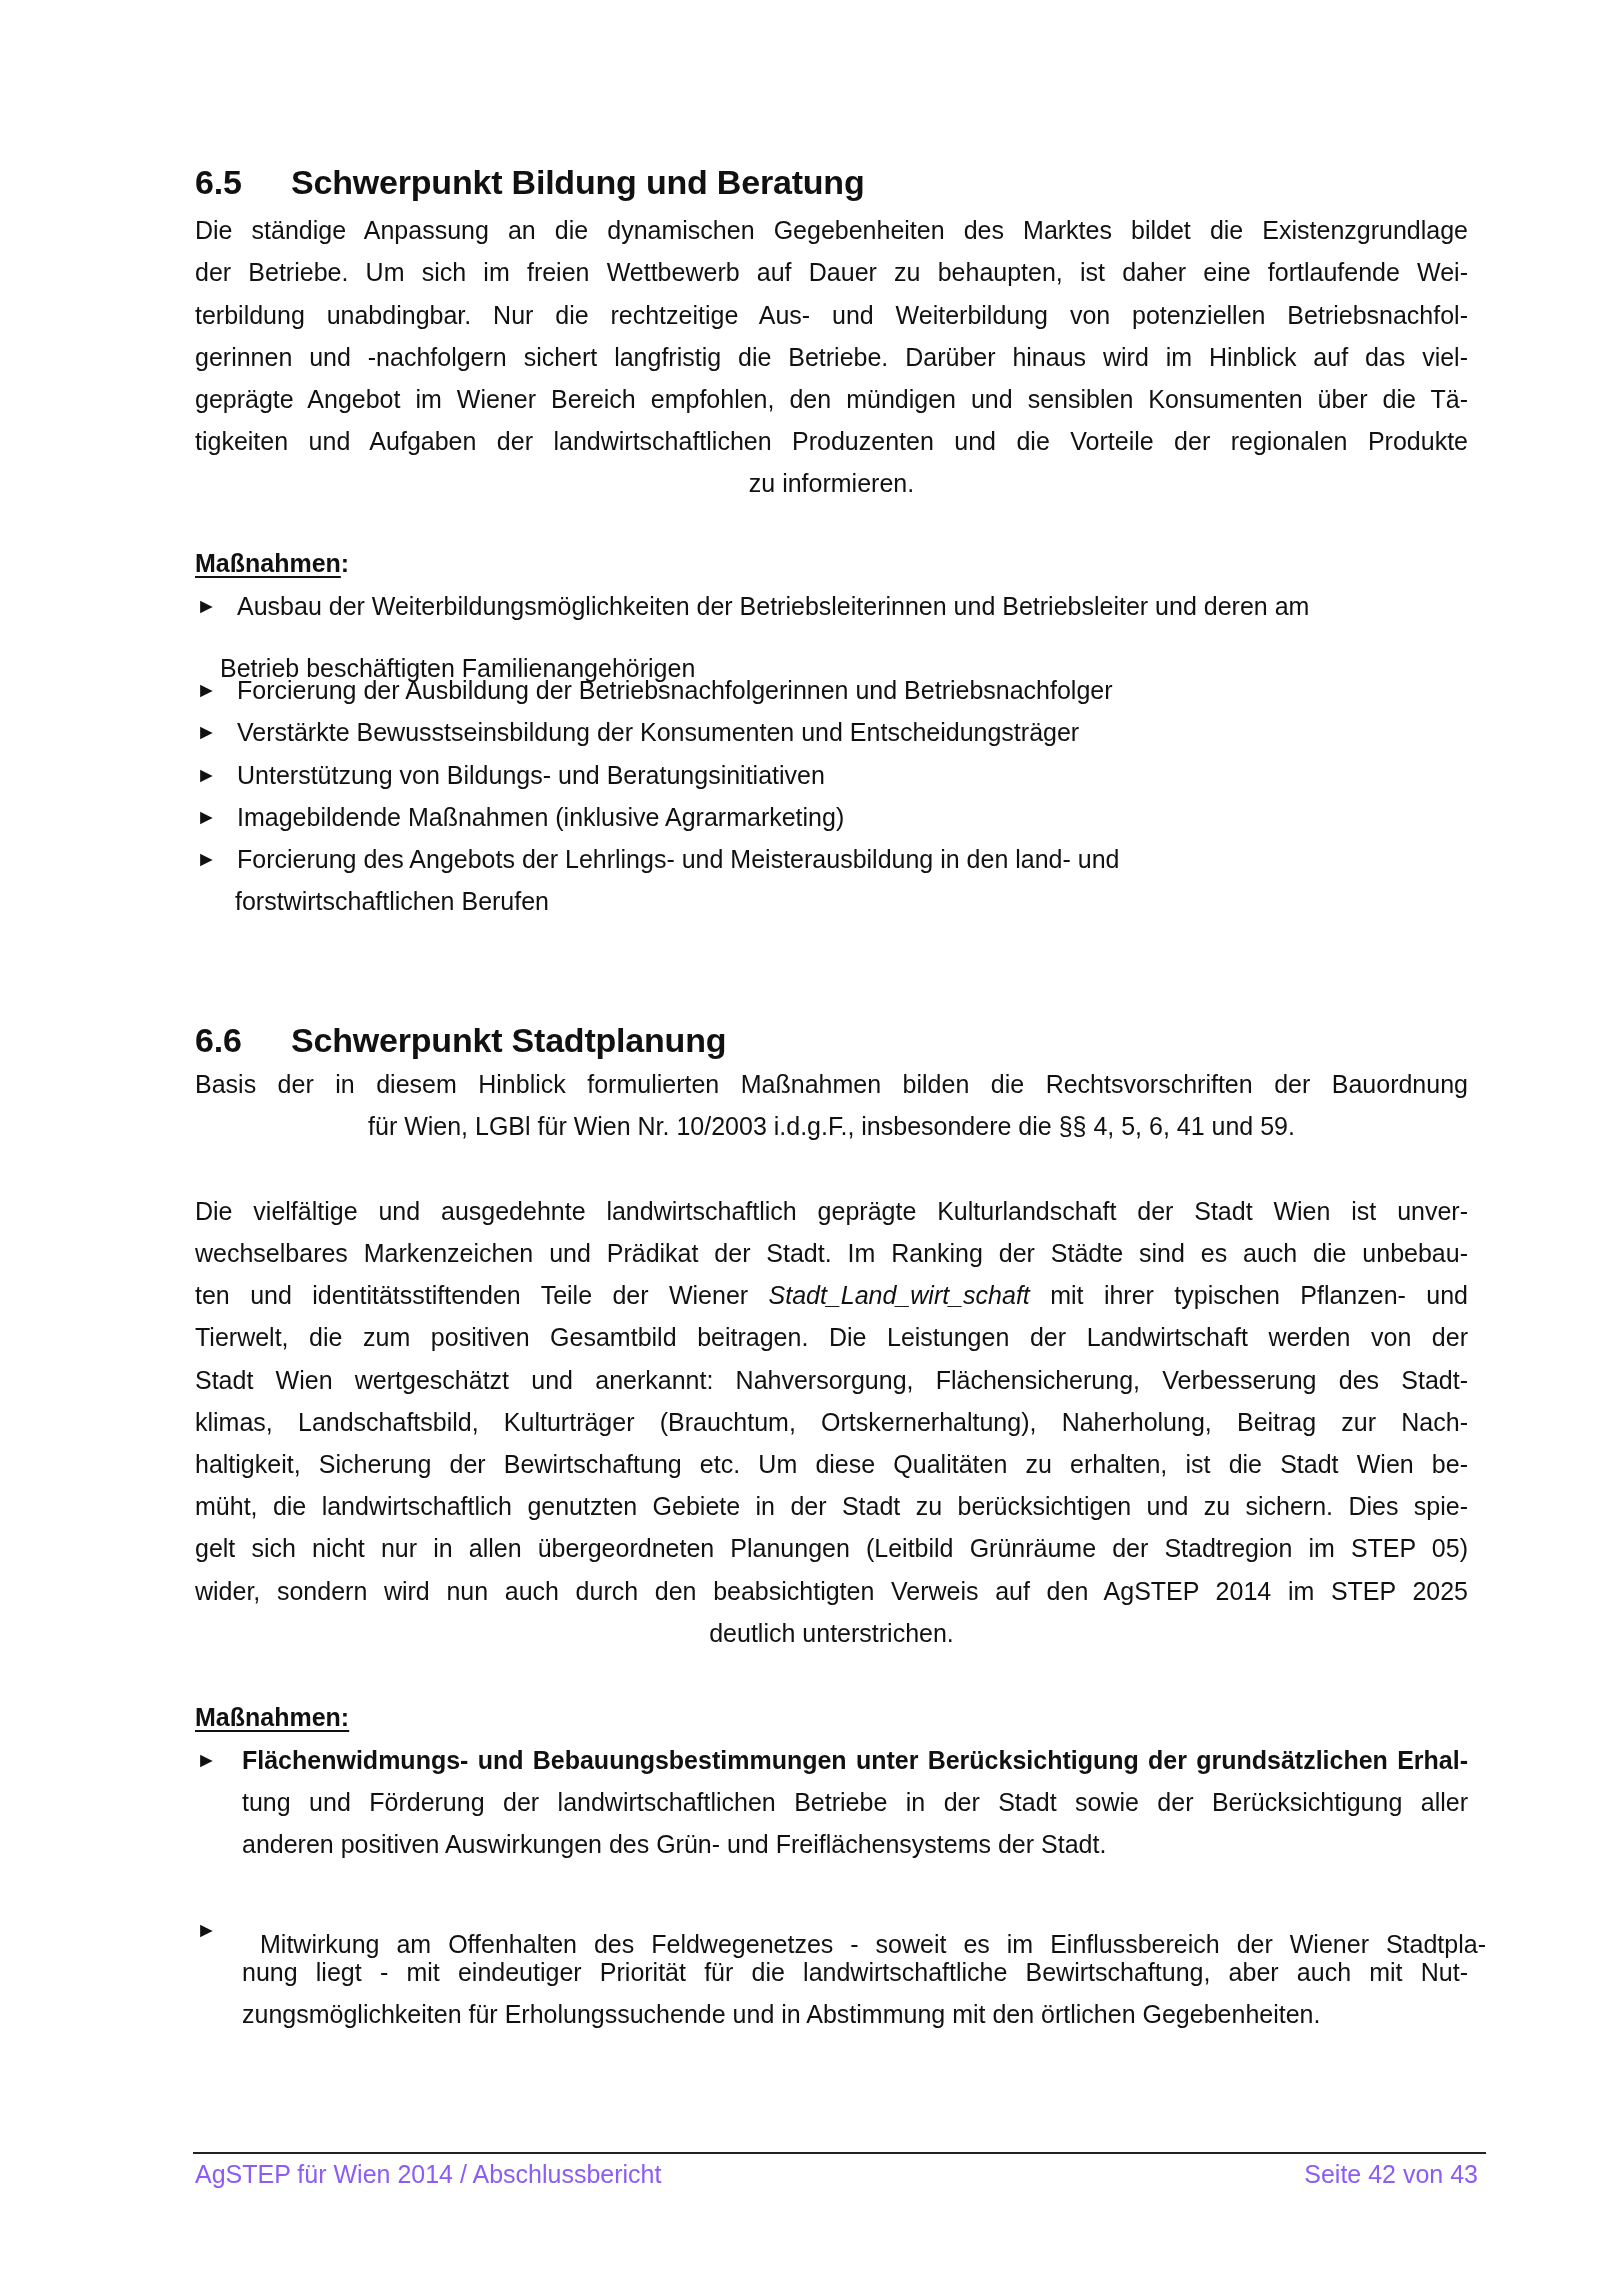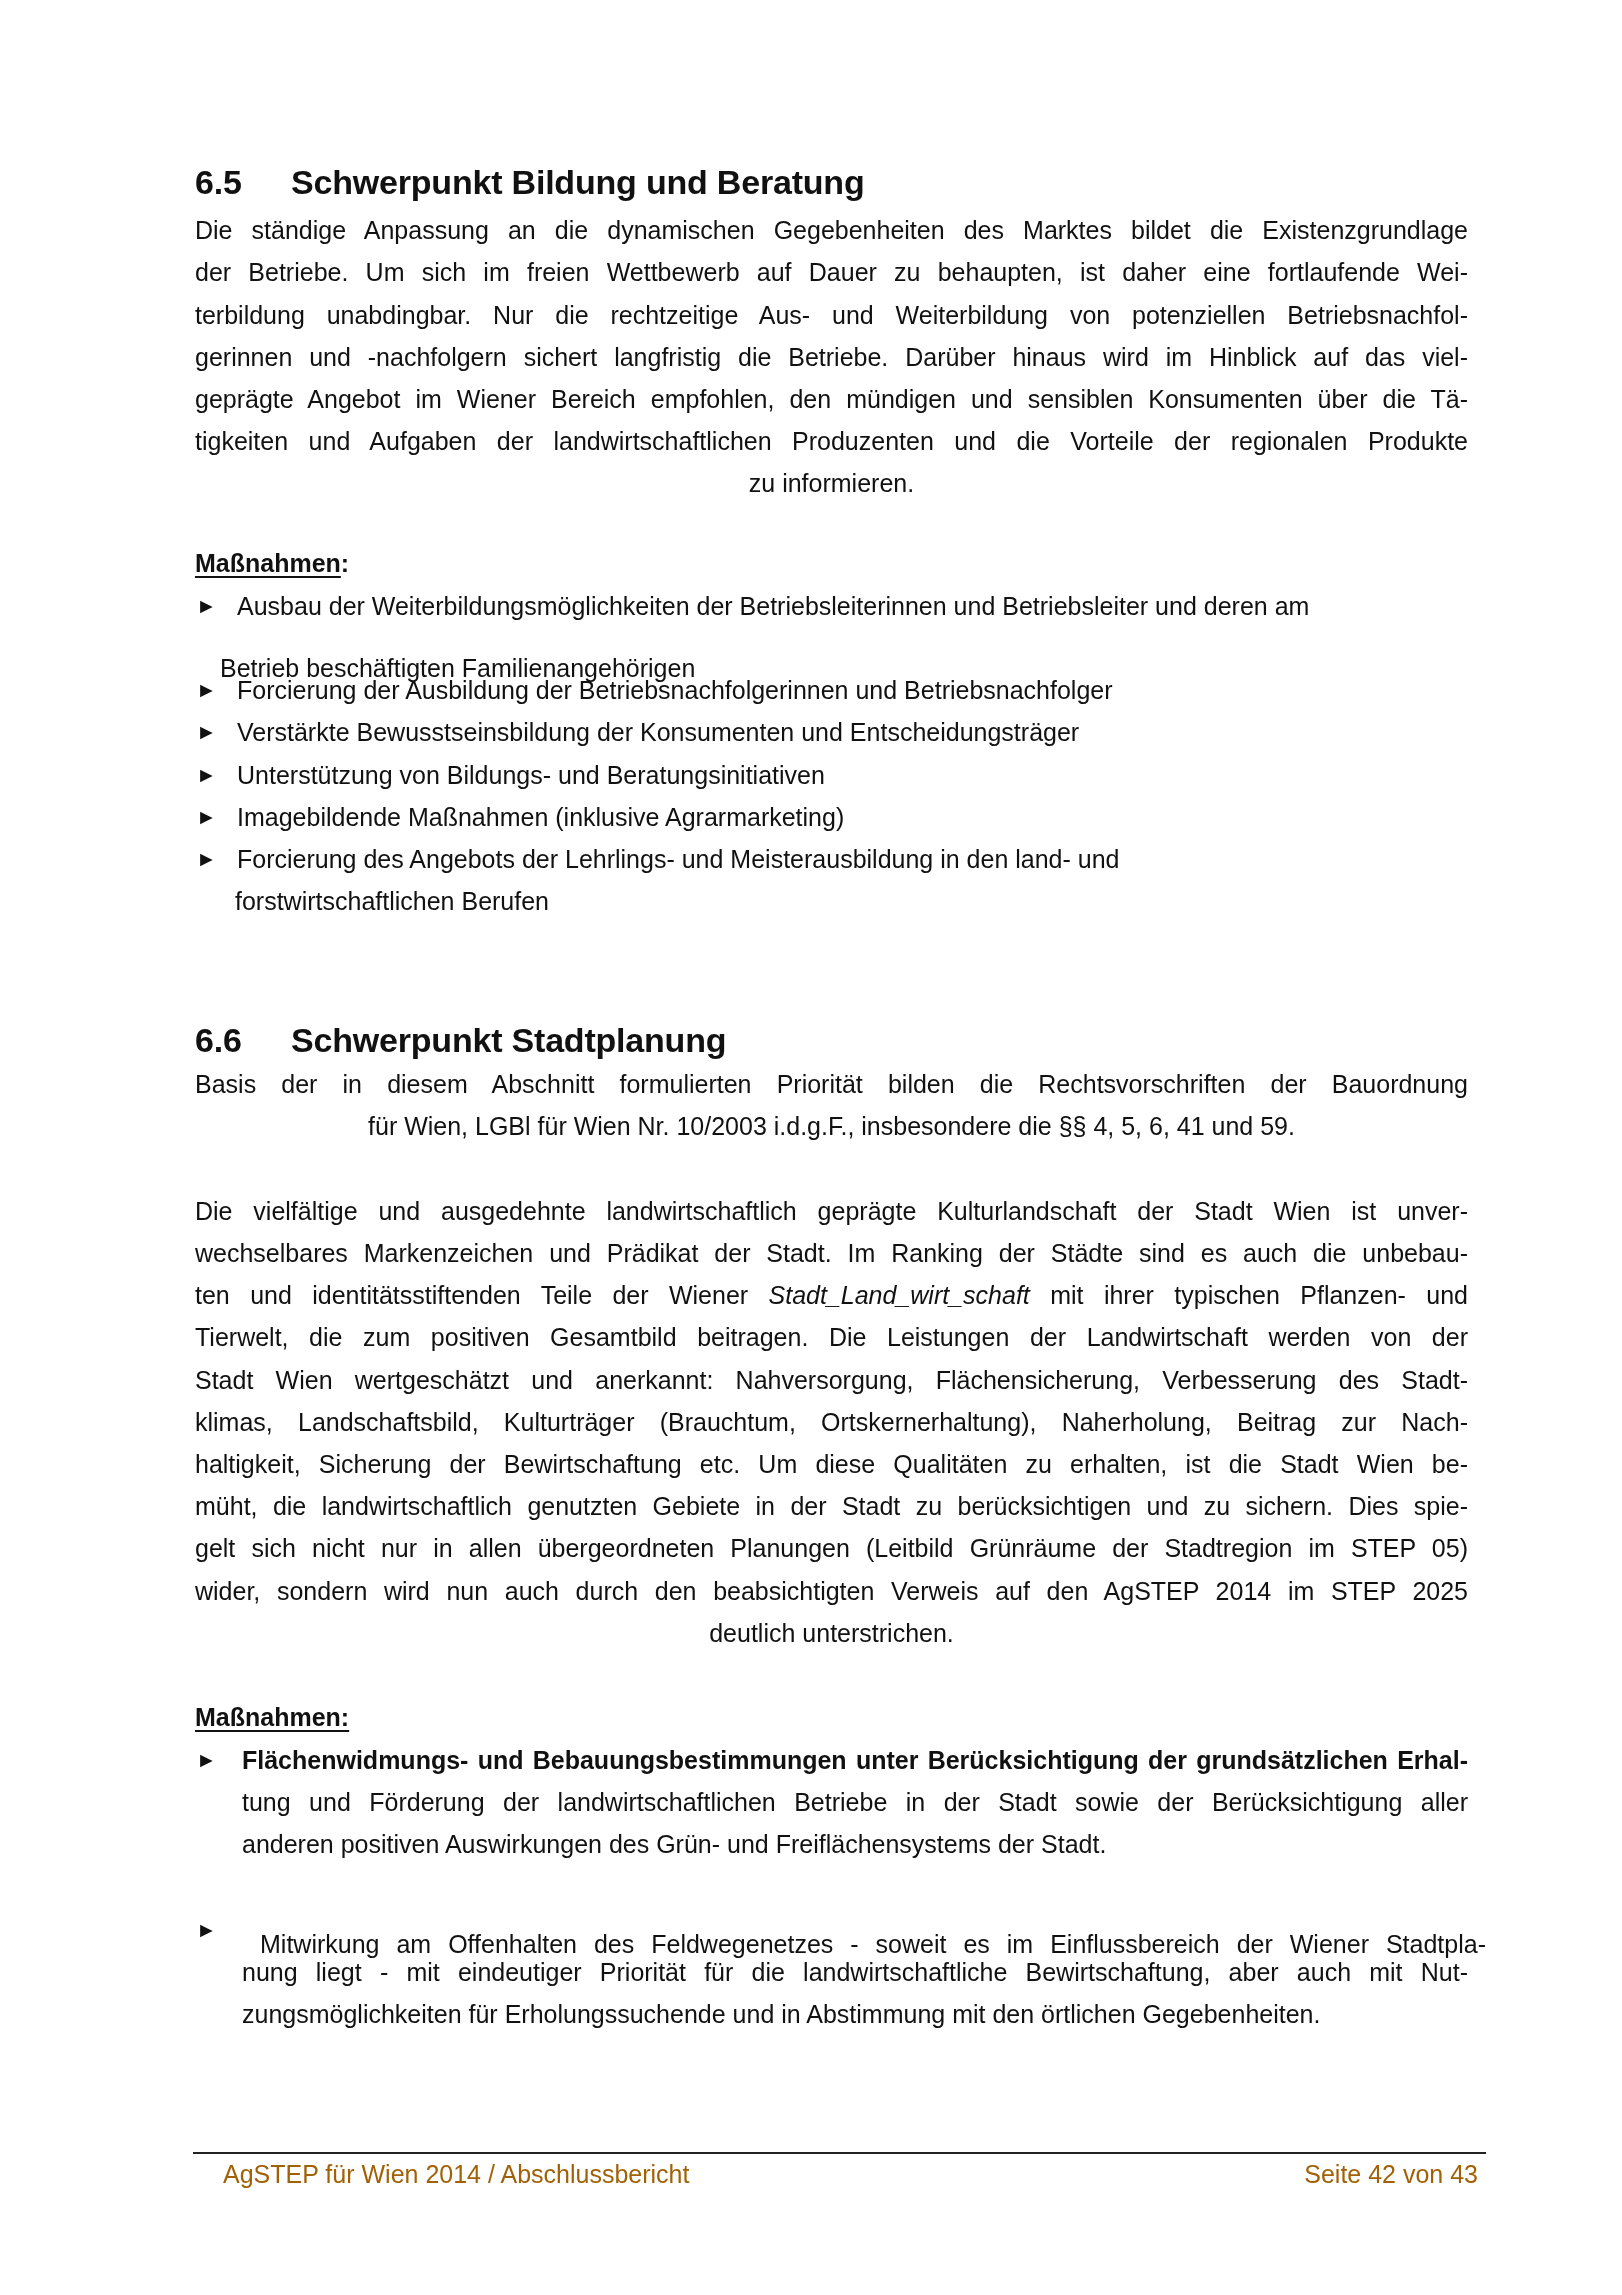--- a/index.html
+++ b/index.html
@@ -9,21 +9,21 @@
   .h { position: absolute; left: 195px; font-weight: bold; font-size: 34px; line-height: 41px; white-space: nowrap; letter-spacing: -0.2px; }
   .h .num { display: inline-block; width: 96px; }
   .ln { position: absolute; font-size: 25px; line-height: 42px; white-space: nowrap; }
   .body { left: 195px; width: 1273px; text-align: center; }
   .j { text-align: justify; text-align-last: justify; white-space: normal; height: 42px; overflow: hidden; }
   .mh { position: absolute; left: 195px; font-size: 25px; line-height: 42px; font-weight: bold; }
   .mh .u { text-decoration: underline; text-decoration-thickness: 2.4px; text-underline-offset: 4px; }
   .bullet { position: absolute; left: 196px; font-size: 21px; line-height: 42px; }
   .it { font-style: italic; }
   .footer-rule { position: absolute; left: 193px; top: 2152px; width: 1293px; height: 1.6px; background: #222; }
-  .footer { position: absolute; top: 2158px; font-size: 25px; line-height: 32px; color: #a16207; white-space: nowrap; margin-left: 28px; }
+  .footer { position: absolute; top: 2158px; font-size: 25px; line-height: 32px; color: #8b5cf6; white-space: nowrap; }
   .footer.left { left: 195px; }
   .footer.right { right: 144px; }
 </style>
 </head>
 <body>
 
 <div class="page">
 
   <div class="h" style="top:162px;">
     <span class="num">6.5</span><span>Schwerpunkt Bildung und Beratung</span>
@@ -56,21 +56,21 @@
   <div class="ln" style="top:796px; left:237px;">Imagebildende Maßnahmen (inklusive Agrarmarketing)</div>
 
   <span class="bullet" style="top:838px;">►</span>
   <div class="ln" style="top:838px; left:237px;">Forcierung des Angebots der Lehrlings- und Meisterausbildung in den land- und</div>
   <div class="ln" style="top:880px; left:235px;">forstwirtschaftlichen Berufen</div>
 
   <div class="h" style="top:1020px;">
     <span class="num">6.6</span><span>Schwerpunkt Stadtplanung</span>
   </div>
 
-  <div class="ln body j" style="top:1063px;">Basis der in diesem Abschnitt formulierten Priorität bilden die Rechtsvorschriften der Bauordnung</div>
+  <div class="ln body j" style="top:1063px;">Basis der in diesem Hinblick formulierten Maßnahmen bilden die Rechtsvorschriften der Bauordnung</div>
   <div class="ln body" style="top:1105px;">für Wien, LGBl für Wien Nr. 10/2003 i.d.g.F., insbesondere die §§ 4, 5, 6, 41 und 59.</div>
 
   <div class="ln body j" style="top:1190px;">Die vielfältige und ausgedehnte landwirtschaftlich geprägte Kulturlandschaft der Stadt Wien ist unver-</div>
   <div class="ln body j" style="top:1232px;">wechselbares Markenzeichen und Prädikat der Stadt. Im Ranking der Städte sind es auch die unbebau-</div>
   <div class="ln body j" style="top:1274px;"><span>ten und identitätsstiftenden Teile der Wiener </span><span class="it">Stadt_Land_wirt_schaft</span><span> mit ihrer typischen Pflanzen- und</span></div>
   <div class="ln body j" style="top:1316px;">Tierwelt, die zum positiven Gesamtbild beitragen. Die Leistungen der Landwirtschaft werden von der</div>
   <div class="ln body j" style="top:1359px;">Stadt Wien wertgeschätzt und anerkannt: Nahversorgung, Flächensicherung, Verbesserung des Stadt-</div>
   <div class="ln body j" style="top:1401px;">klimas, Landschaftsbild, Kulturträger (Brauchtum, Ortskernerhaltung), Naherholung, Beitrag zur Nach-</div>
   <div class="ln body j" style="top:1443px;">haltigkeit, Sicherung der Bewirtschaftung etc. Um diese Qualitäten zu erhalten, ist die Stadt Wien be-</div>
   <div class="ln body j" style="top:1485px;">müht, die landwirtschaftlich genutzten Gebiete in der Stadt zu berücksichtigen und zu sichern. Dies spie-</div>

